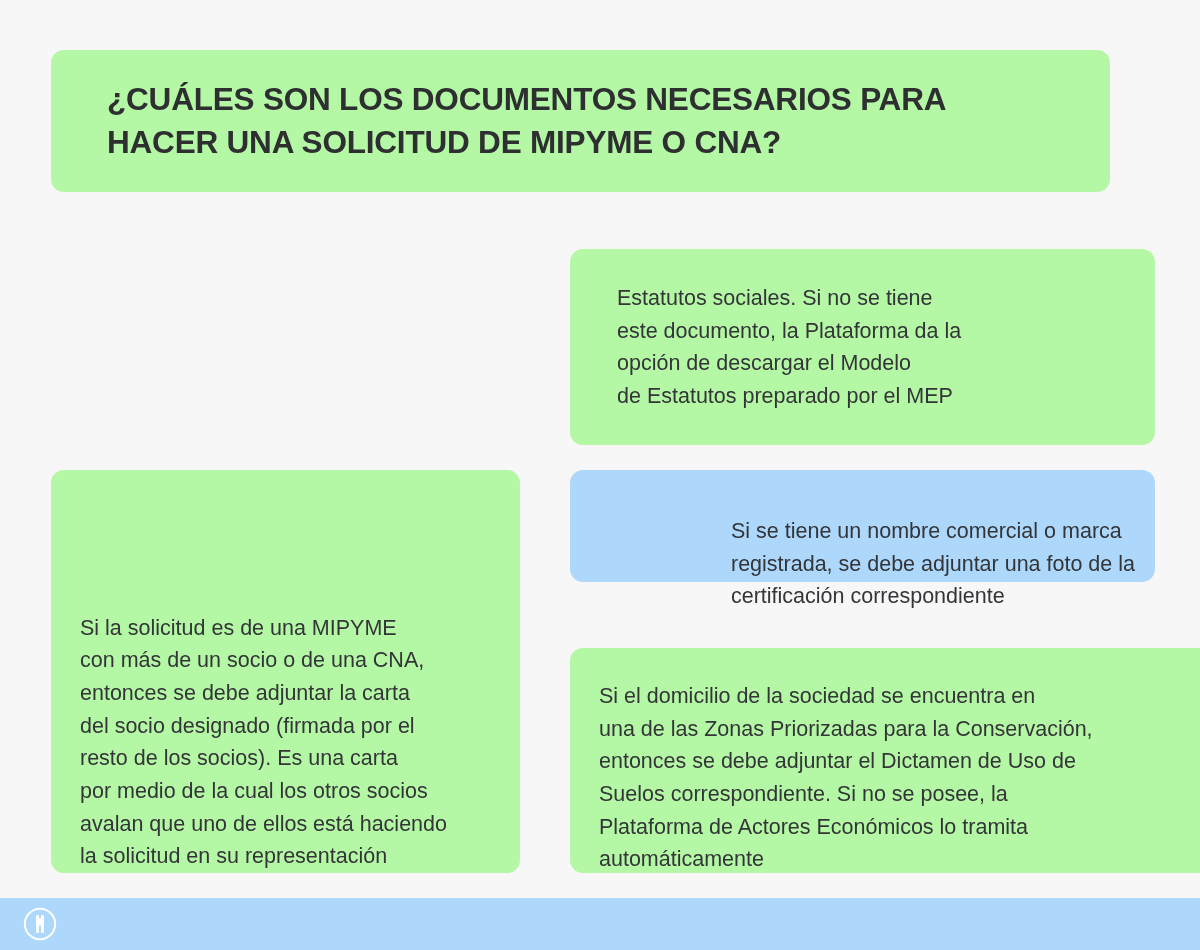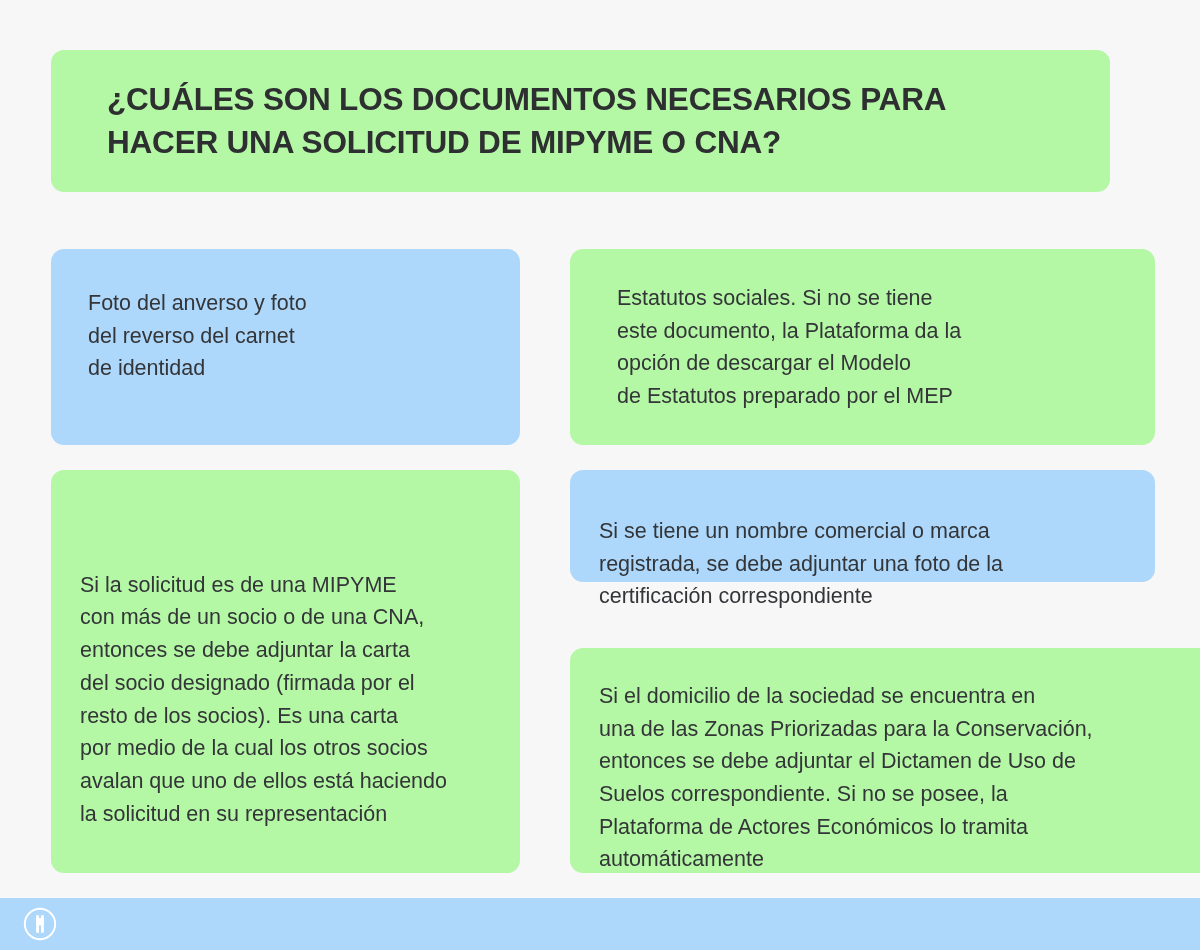--- a/index.html
+++ b/index.html
@@ -80,29 +80,30 @@
     left: 570px; top: 249px;
     width: 585px; height: 196px;
     padding: 0 24px 0 47px;
     align-items: flex-start;
     padding-top: 33px;
   }
   #card-3 {
     left: 51px;  top: 470px;
     width: 469px; height: 403px;
     padding: 0 18px 0 29px;
-    align-items: center;
+    align-items: flex-end;
     padding-top: 56px;
   }
   #card-4 {
     left: 570px; top: 470px;
     width: 585px; height: 112px;
     padding: 0 20px 0 29px;
     align-items: flex-start;
     padding-top: 45px;
+    justify-content: flex-end;
   }
   #card-5 {
     left: 570px; top: 648px;
     width: 663px; height: 225px;
     padding: 0 14px 0 29px;
     align-items: flex-start;
     padding-top: 32px;
   }
 
   
@@ -134,25 +135,20 @@
 </style>
 </head>
 <body>
 
 <div class="page">
 
   <div class="title-banner">
     <h1 class="title-text">¿Cuáles son los documentos necesarios para hacer una solicitud de MIPYME o CNA?</h1>
   </div>
 
-  <div class="card blue" id="card-1">
-    <p class="card-text">Foto del anverso y foto
-del reverso del carnet
-de identidad</p>
-  </div>
 
   <div class="card green" id="card-2">
     <p class="card-text">Estatutos sociales. Si no se tiene
 este documento, la Plataforma da la
 opción de descargar el Modelo
 de Estatutos preparado por el MEP</p>
   </div>
 
   <div class="card green" id="card-3">
     <p class="card-text">Si la solicitud es de una MIPYME

